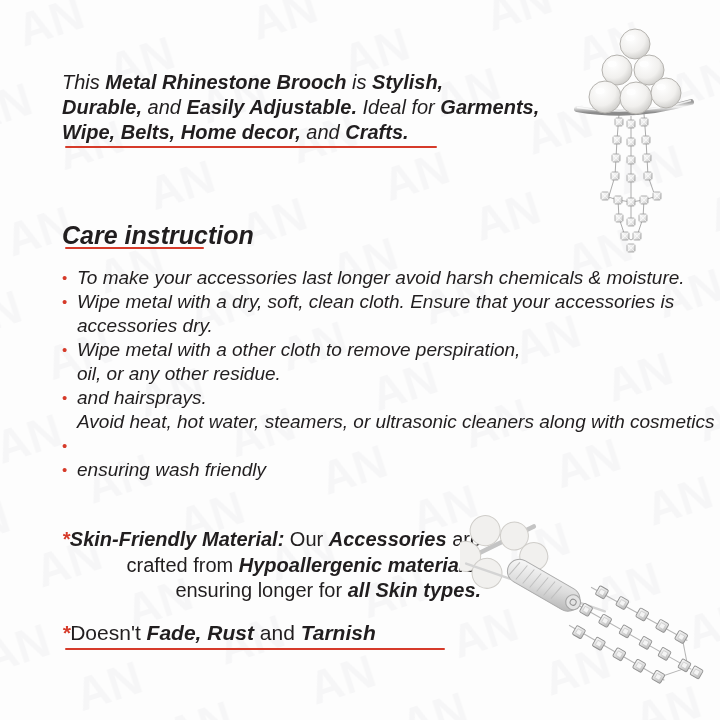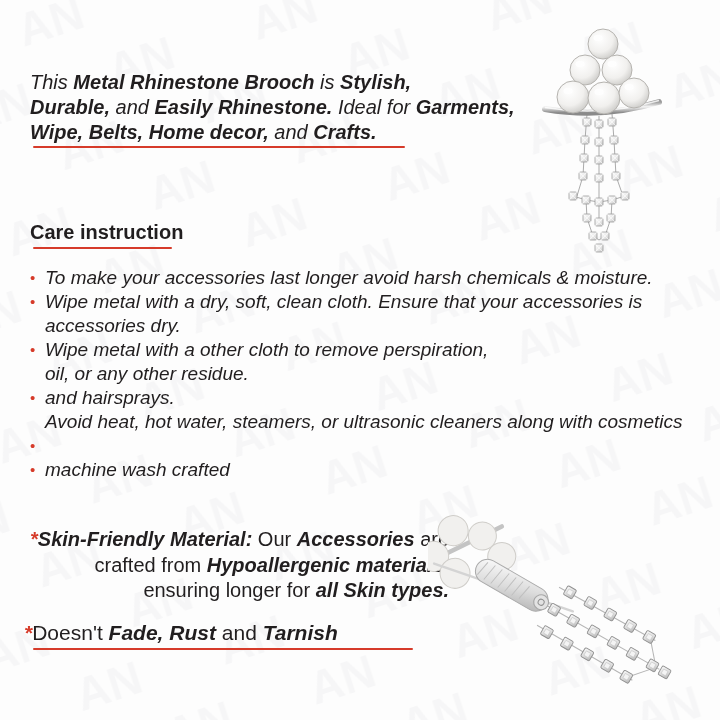--- a/index.html
+++ b/index.html
@@ -2,45 +2,45 @@
 <html style="--red: #d63b2a;"><head>
 <meta charset="utf-8">
 <style>
   :root{ --red:#d63b2a; }
   html,body{margin:0;padding:0;background:#ffffff;}
   .page{
     position:relative;width:720px;height:720px;background:#fdfdfd;
     overflow:hidden;font-family:"Liberation Sans",sans-serif;color:#211e1f;
   }
   .wm{position:absolute;left:0;top:0;z-index:0;}
-  .layer{position:absolute;inset:0;z-index:1;}
+  .layer{position:absolute;inset:0;z-index:1;margin-left:32px;}
 
   .intro{position:absolute;left:30px;top:70px;font-size:20px;line-height:25px;}
   .rich-line{white-space:nowrap;}
   .ri{font-style:italic;font-weight:400;}
   .rbi{font-style:italic;font-weight:700;}
   .rr{font-style:normal;font-weight:400;}
   .rstar{color:var(--red);font-style:italic;font-weight:700;}
 
   .redline{position:absolute;height:2px;background:var(--red);border-radius:1px;}
   #u1{left:33px;top:146px;width:372px;}
   #u2{left:33px;top:247px;width:139px;}
   #u3{left:33px;top:648px;width:380px;}
 
-  .care-h{position:absolute;left:30px;top:221px;font-size:20px;font-weight:700;}
+  .care-h{position:absolute;left:30px;top:221px;font-size:25px;font-weight:700;font-style:italic;}
 
   .bullets{position:absolute;left:30px;top:266px;margin:0;padding:0;list-style:none;
            font-size:19px;line-height:24px;font-style:italic;}
   .bullets li{display:flex;align-items:flex-start;}
   .dot{color:var(--red);width:15px;flex:none;font-size:15px;line-height:24px;font-style:normal;}
   .bt div{white-space:nowrap;}
 
   .skin{position:absolute;left:30px;top:527px;font-size:20px;line-height:25.5px;}
   .skin .rich-line:nth-child(2),.skin .rich-line:nth-child(3){padding-left:9px;text-align:right;}
-  .final{position:absolute;left:24px;top:620px;font-size:21px;line-height:25px;}
+  .final{position:absolute;left:30px;top:620px;font-size:21px;line-height:25px;}
 
   .brooch-front{position:absolute;left:533px;top:14px;}
   .brooch-back{position:absolute;left:428px;top:487px;}
 </style>
 </head>
 <body>
 
 <div class="page">
 
   <svg class="wm" width="720" height="720">
@@ -50,21 +50,21 @@
         <text x="82" y="118" font-family="Liberation Sans, sans-serif" font-size="46" font-weight="bold" fill="#6d6d85" opacity="0.05">AN</text>
       </pattern>
     </defs>
     <rect width="720" height="720" fill="url(#wmp)"></rect>
   </svg>
 
   <div class="layer">
 
     <div class="intro">
         <div class="rich-line"><span class="ri">This </span><span class="rbi">Metal Rhinestone Brooch</span><span class="ri"> is </span><span class="rbi">Stylish,</span></div>
-        <div class="rich-line"><span class="rbi">Durable,</span><span class="ri"> and </span><span class="rbi">Easily Rhinestone.</span><span class="ri"> Ideal for </span><span class="rbi">Garments,</span></div>
+        <div class="rich-line"><span class="rbi">Durable,</span><span class="ri"> and </span><span class="rbi">Easily Adjustable.</span><span class="ri"> Ideal for </span><span class="rbi">Garments,</span></div>
         <div class="rich-line"><span class="rbi">Wipe, Belts, Home decor,</span><span class="ri"> and </span><span class="rbi">Crafts.</span></div>
       </div>
     <div class="redline" id="u1"></div>
 
     <div class="care-h">Care instruction</div>
     <div class="redline" id="u2"></div>
 
     <ul class="bullets">
         <li>
           <span class="dot">•</span>
@@ -92,21 +92,21 @@
             <div>and hairsprays.</div>
             <div>Avoid heat, hot water, steamers, or ultrasonic cleaners along with cosmetics</div>
           </div>
         </li>
         <li>
           <span class="dot">•</span>
         </li>
         <li>
           <span class="dot">•</span>
           <div class="bt">
-            <div>machine wash crafted</div>
+            <div>ensuring wash friendly</div>
           </div>
         </li>
       </ul>
 
     <div class="skin">
         <div class="rich-line"><span class="rstar">*</span><span class="rbi">Skin-Friendly Material:</span><span class="rr"> Our </span><span class="rbi">Accessories</span><span class="rr"> are</span></div>
         <div class="rich-line"><span class="rr">crafted from </span><span class="rbi">Hypoallergenic materials,</span></div>
         <div class="rich-line"><span class="rr">ensuring longer for </span><span class="rbi">all Skin types.</span></div>
       </div>
 

